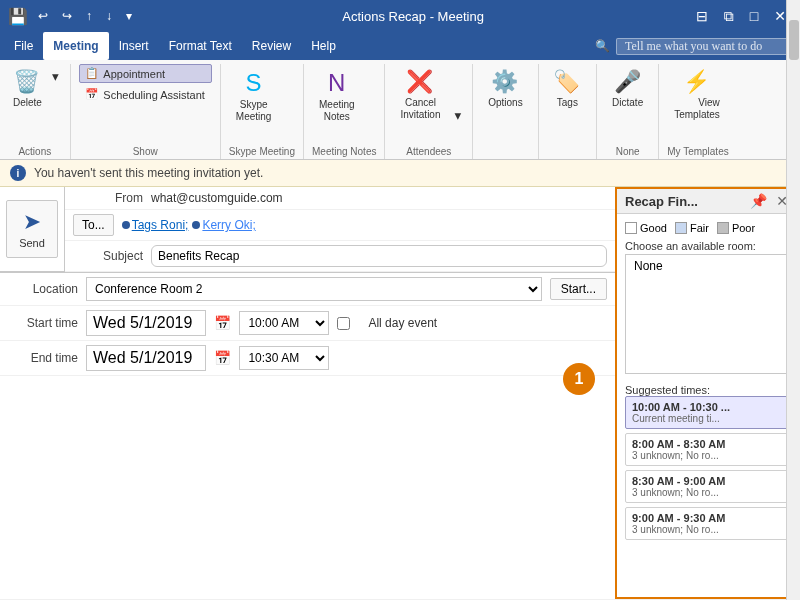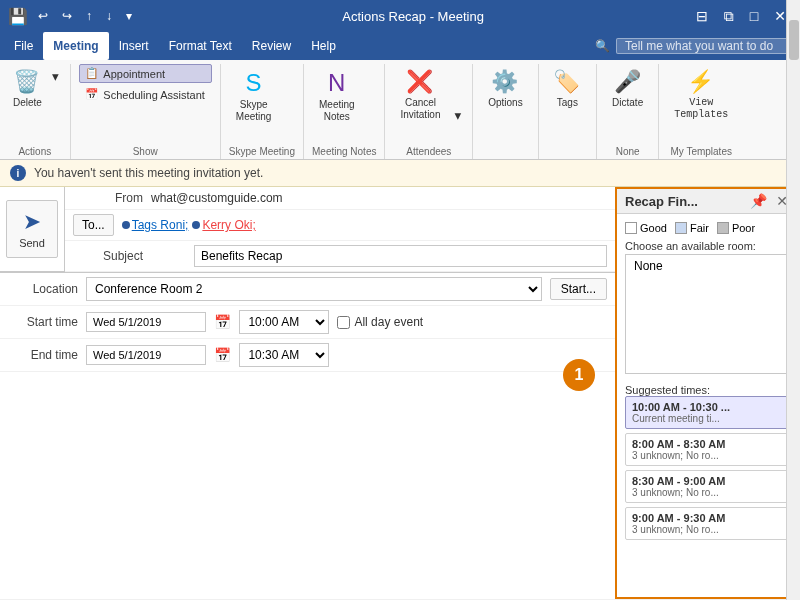--- a/index.html
+++ b/index.html
@@ -54,20 +54,21 @@
       font-size: 12px;
     }
     .search-box {
       background: rgba(255,255,255,0.2);
       border: 1px solid rgba(255,255,255,0.4);
       color: #ffffff;
       padding: 0 8px;
       border-radius: 2px;
       font-size: 12px;
       width: 180px;
+      font-family: Liberation Serif, serif;
     }
     .search-box::placeholder { color: rgba(255,255,255,0.8); }
 
     
     .ribbon {
       background: #f8f8f8;
       border-bottom: 1px solid #c8c8c8;
       height: 100px;
       display: flex;
       align-items: stretch;
@@ -178,22 +179,21 @@
       font-size: 12px;
       color: #444;
       flex-shrink: 0;
     }
     .form-input {
       flex: 1;
       border: 1px solid #c8c8c8;
       padding: 3px 6px;
       font-size: 12px;
       outline: none;
-      border-radius: 0;
-      margin-left: 43px;
+      border-radius: 6px;
     }
     .send-area {
       display: flex;
       align-items: center;
       justify-content: center;
       width: 65px;
       border-right: 1px solid #c8c8c8;
       border-bottom: 1px solid #c8c8c8;
       flex-shrink: 0;
       padding: 8px;
@@ -261,37 +261,37 @@
     }
 
     .time-row {
       display: flex;
       align-items: center;
       gap: 8px;
     }
     .date-input {
       border: 1px solid #c8c8c8;
       padding: 3px 6px;
-      font-size: 11px;
+      font-size: 16px;
       outline: none;
       width: 120px;
     }
     .date-icon { color: #666; cursor: pointer; font-size: 14px; }
     .time-select {
       border: 1px solid #c8c8c8;
       padding: 3px 4px;
       font-size: 12px;
       outline: none;
       background: white;
       width: 90px;
     }
     .allday-check {
       display: flex;
       align-items: center;
-      gap: 4px;
+      gap: 18px;
       font-size: 12px;
       color: #333;
     }
 
     
     .room-finder {
       width: 185px;
       background: white;
       border: 2px solid #e07700;
       display: flex;
@@ -543,21 +543,21 @@
         <span>Dictate</span>
       </button>
     </div>
     <div class="ribbon-group-label">None</div>
   </div>
 
   <div class="ribbon-group" style="border-right: none;">
     <div class="ribbon-group-content">
       <button class="ribbon-btn">
         <span style="font-size:22px; color:#e07700;">⚡</span>
-        <span style="text-align:center; line-height:1.2;font-family:Liberation Mono, monospace;">View<br>Templates</span>
+        <span style="text-align:right; line-height:1.2;">View<br>Templates</span>
       </button>
     </div>
     <div class="ribbon-group-label">My Templates</div>
   </div>
 
   <div style="margin-left:auto; display:flex; align-items:flex-start; padding: 4px 4px;">
     <button style="background:none;border:none;cursor:pointer;font-size:12px;">▲</button>
   </div>
 </div>
 
@@ -588,21 +588,21 @@
 
           <div class="form-row">
             <button class="to-btn">To...</button>
             <div class="recipients">
               <span class="recipient-tag">
                 <span class="recipient-circle" style="background:#2b579a;"></span>
                 <span style="text-decoration:underline; color:#0563c1;">Tags Roni;</span>
               </span>
               <span class="recipient-tag">
                 <span class="recipient-circle" style="background:#2b579a;"></span>
-                <span style="text-decoration:underline; color:#ef4444;">Kerry Oki;</span>
+                <span style="text-decoration:underline; color:#3b82f6;">Kerry Oki;</span>
               </span>
             </div>
           </div>
 
           <div class="form-row">
             <span class="form-label">Subject</span>
             <input class="form-input" type="text" value="Benefits Recap" style="">
           </div>
         </div>
       </div>

